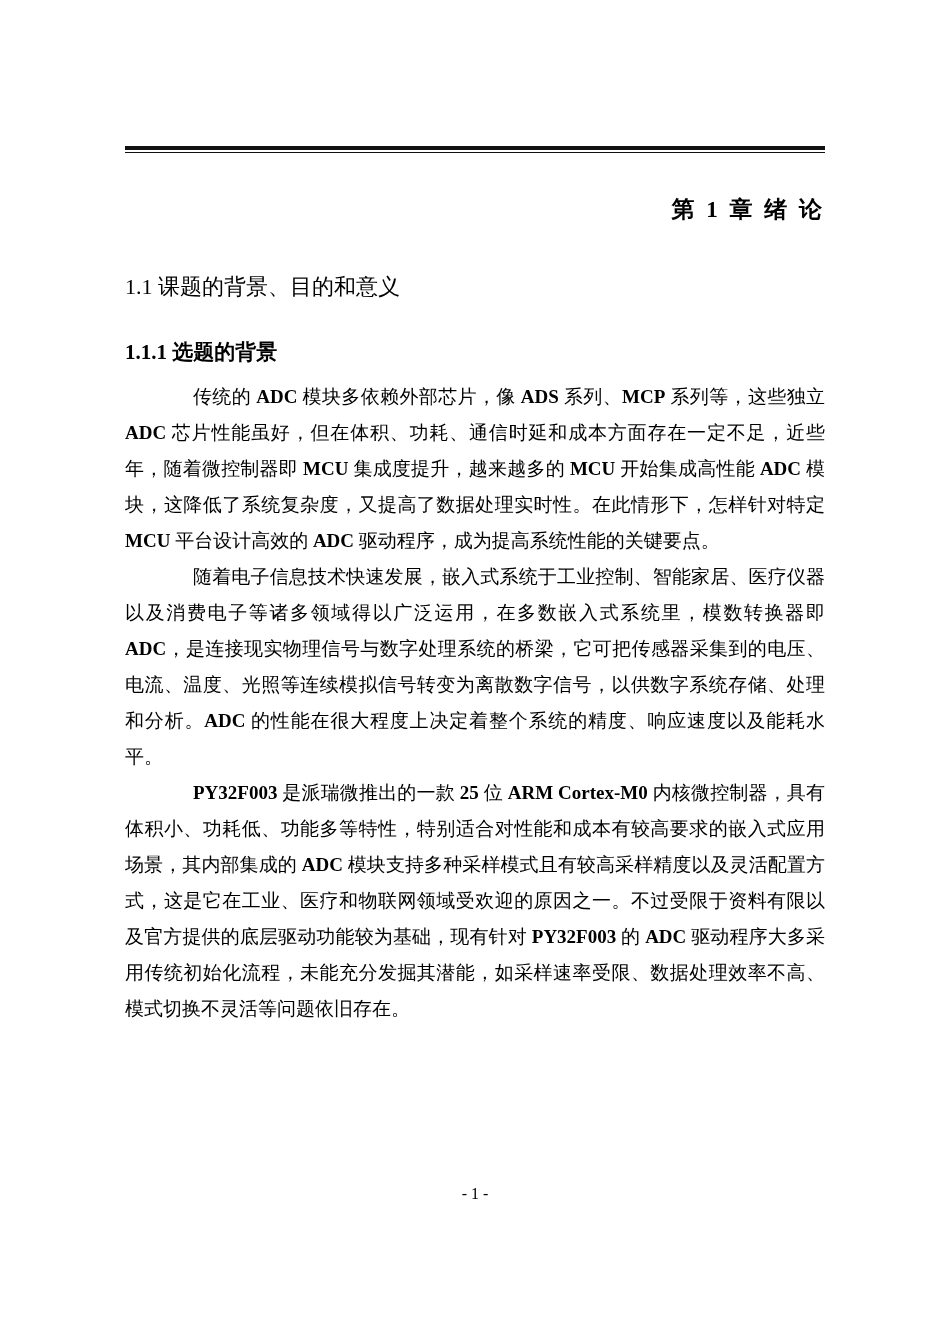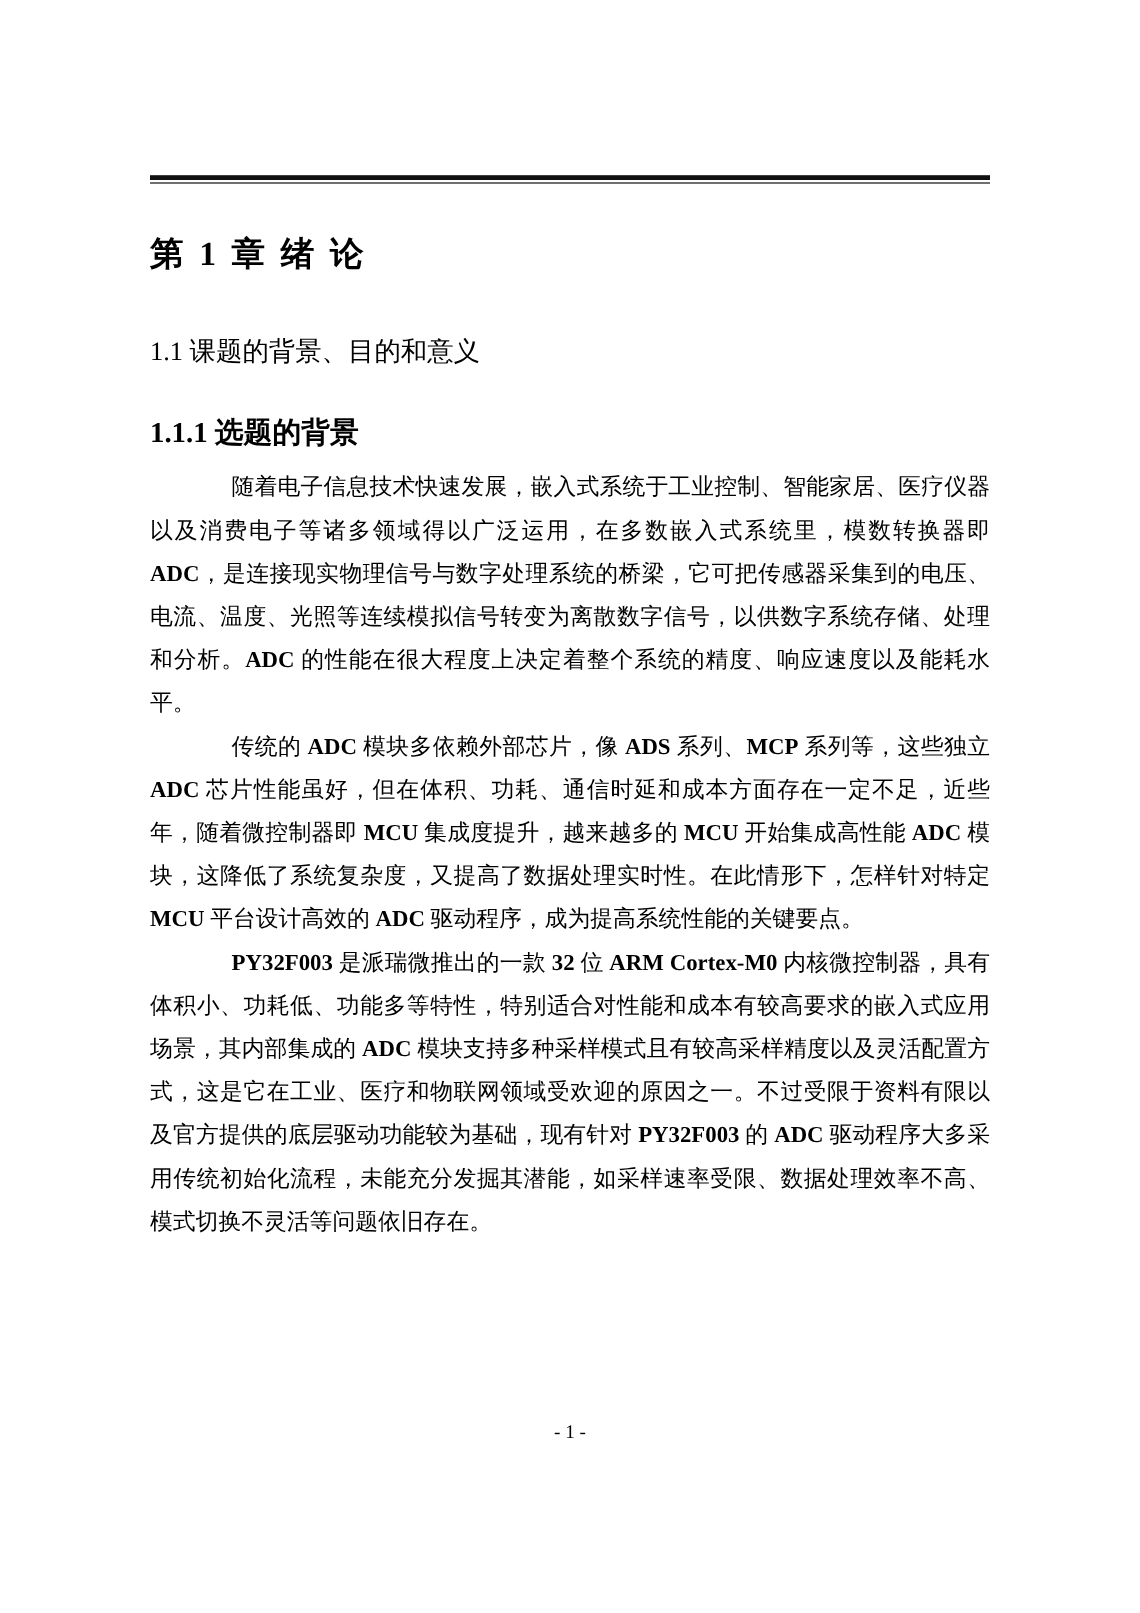--- a/index.html
+++ b/index.html
@@ -21,35 +21,35 @@
     margin: 0 125px;
   }
   .header-rule {
     margin-top: 146px;
     height: 2px;
     border-top: 4px solid #111111;
     border-bottom: 1px solid #111111;
   }
   .chapter-title {
     margin: 42px 0 0 0;
-    font-size: 28px;
+    font-size: 23px;
     font-weight: 700;
-    text-align: left;
+    text-align: right;
     letter-spacing: 3px;
     line-height: 1.3;
   }
   .section-heading {
     margin: 48px 0 0 0;
     font-size: 22px;
     font-weight: 400;
     line-height: 1.3;
   }
   .subsection-heading {
     margin: 38px 0 0 0;
-    font-size: 24px;
+    font-size: 21px;
     font-weight: 700;
     line-height: 1.3;
   }
   .body-text {
     margin-top: 12px;
   }
   .para {
     margin: 0;
     font-size: 19px;
     line-height: 36px;
@@ -78,20 +78,20 @@
 
     <div class="header-rule"></div>
 
     <h1 class="chapter-title">第 1 章 绪 论</h1>
 
     <h2 class="section-heading">1.1 课题的背景、目的和意义</h2>
 
     <h3 class="subsection-heading">1.1.1 选题的背景</h3>
 
     <div class="body-text">
+      <p class="para">传统的 <b>ADC</b> 模块多依赖外部芯片，像 <b>ADS</b> 系列、<b>MCP</b> 系列等，这些独立 <b>ADC</b> 芯片性能虽好，但在体积、功耗、通信时延和成本方面存在一定不足，近些年，随着微控制器即 <b>MCU</b> 集成度提升，越来越多的 <b>MCU</b> 开始集成高性能 <b>ADC</b> 模块，这降低了系统复杂度，又提高了数据处理实时性。在此情形下，怎样针对特定 <b>MCU</b> 平台设计高效的 <b>ADC</b> 驱动程序，成为提高系统性能的关键要点。</p>
       <p class="para">随着电子信息技术快速发展，嵌入式系统于工业控制、智能家居、医疗仪器以及消费电子等诸多领域得以广泛运用，在多数嵌入式系统里，模数转换器即 <b>ADC</b>，是连接现实物理信号与数字处理系统的桥梁，它可把传感器采集到的电压、电流、温度、光照等连续模拟信号转变为离散数字信号，以供数字系统存储、处理和分析。<b>ADC</b> 的性能在很大程度上决定着整个系统的精度、响应速度以及能耗水平。</p>
-      <p class="para">传统的 <b>ADC</b> 模块多依赖外部芯片，像 <b>ADS</b> 系列、<b>MCP</b> 系列等，这些独立 <b>ADC</b> 芯片性能虽好，但在体积、功耗、通信时延和成本方面存在一定不足，近些年，随着微控制器即 <b>MCU</b> 集成度提升，越来越多的 <b>MCU</b> 开始集成高性能 <b>ADC</b> 模块，这降低了系统复杂度，又提高了数据处理实时性。在此情形下，怎样针对特定 <b>MCU</b> 平台设计高效的 <b>ADC</b> 驱动程序，成为提高系统性能的关键要点。</p>
-      <p class="para"><b>PY32F003</b> 是派瑞微推出的一款 <b>32</b> 位 <b>ARM Cortex-M0</b> 内核微控制器，具有体积小、功耗低、功能多等特性，特别适合对性能和成本有较高要求的嵌入式应用场景，其内部集成的 <b>ADC</b> 模块支持多种采样模式且有较高采样精度以及灵活配置方式，这是它在工业、医疗和物联网领域受欢迎的原因之一。不过受限于资料有限以及官方提供的底层驱动功能较为基础，现有针对 <b>PY32F003</b> 的 <b>ADC</b> 驱动程序大多采用传统初始化流程，未能充分发掘其潜能，如采样速率受限、数据处理效率不高、模式切换不灵活等问题依旧存在。</p>
+      <p class="para"><b>PY32F003</b> 是派瑞微推出的一款 <b>25</b> 位 <b>ARM Cortex-M0</b> 内核微控制器，具有体积小、功耗低、功能多等特性，特别适合对性能和成本有较高要求的嵌入式应用场景，其内部集成的 <b>ADC</b> 模块支持多种采样模式且有较高采样精度以及灵活配置方式，这是它在工业、医疗和物联网领域受欢迎的原因之一。不过受限于资料有限以及官方提供的底层驱动功能较为基础，现有针对 <b>PY32F003</b> 的 <b>ADC</b> 驱动程序大多采用传统初始化流程，未能充分发掘其潜能，如采样速率受限、数据处理效率不高、模式切换不灵活等问题依旧存在。</p>
     </div>
   </div>
 
   <div class="page-footer">- 1 -</div>
 </div>
 
 </body></html>

